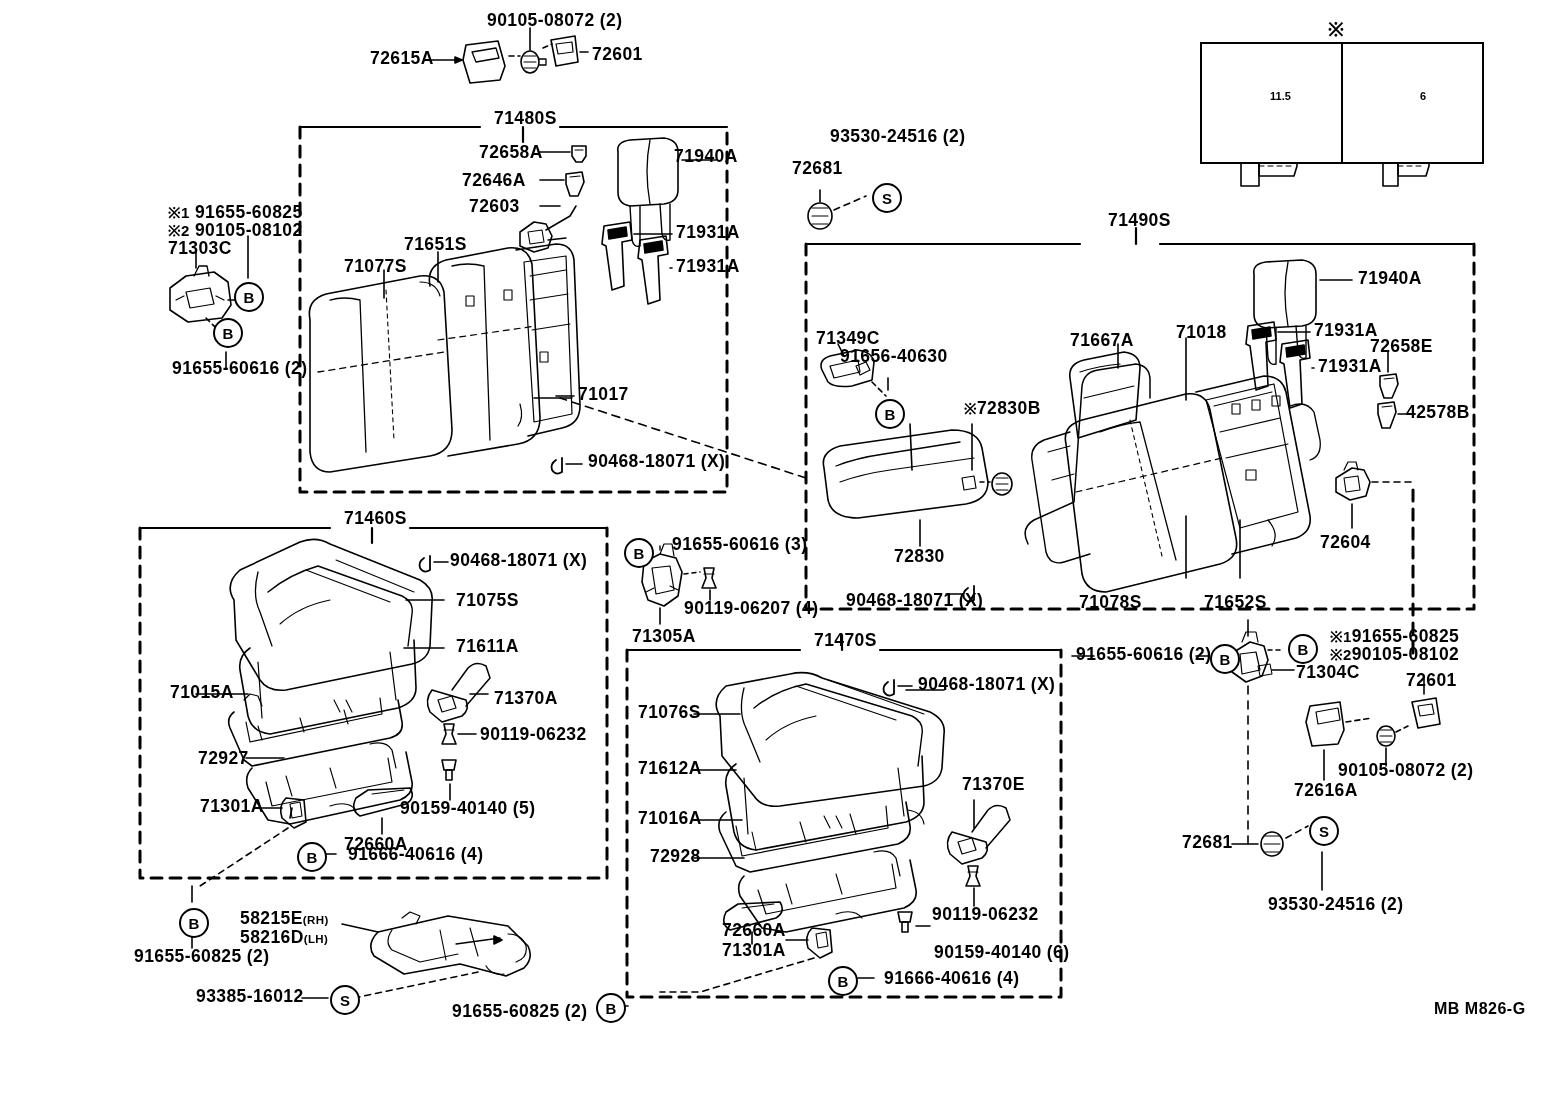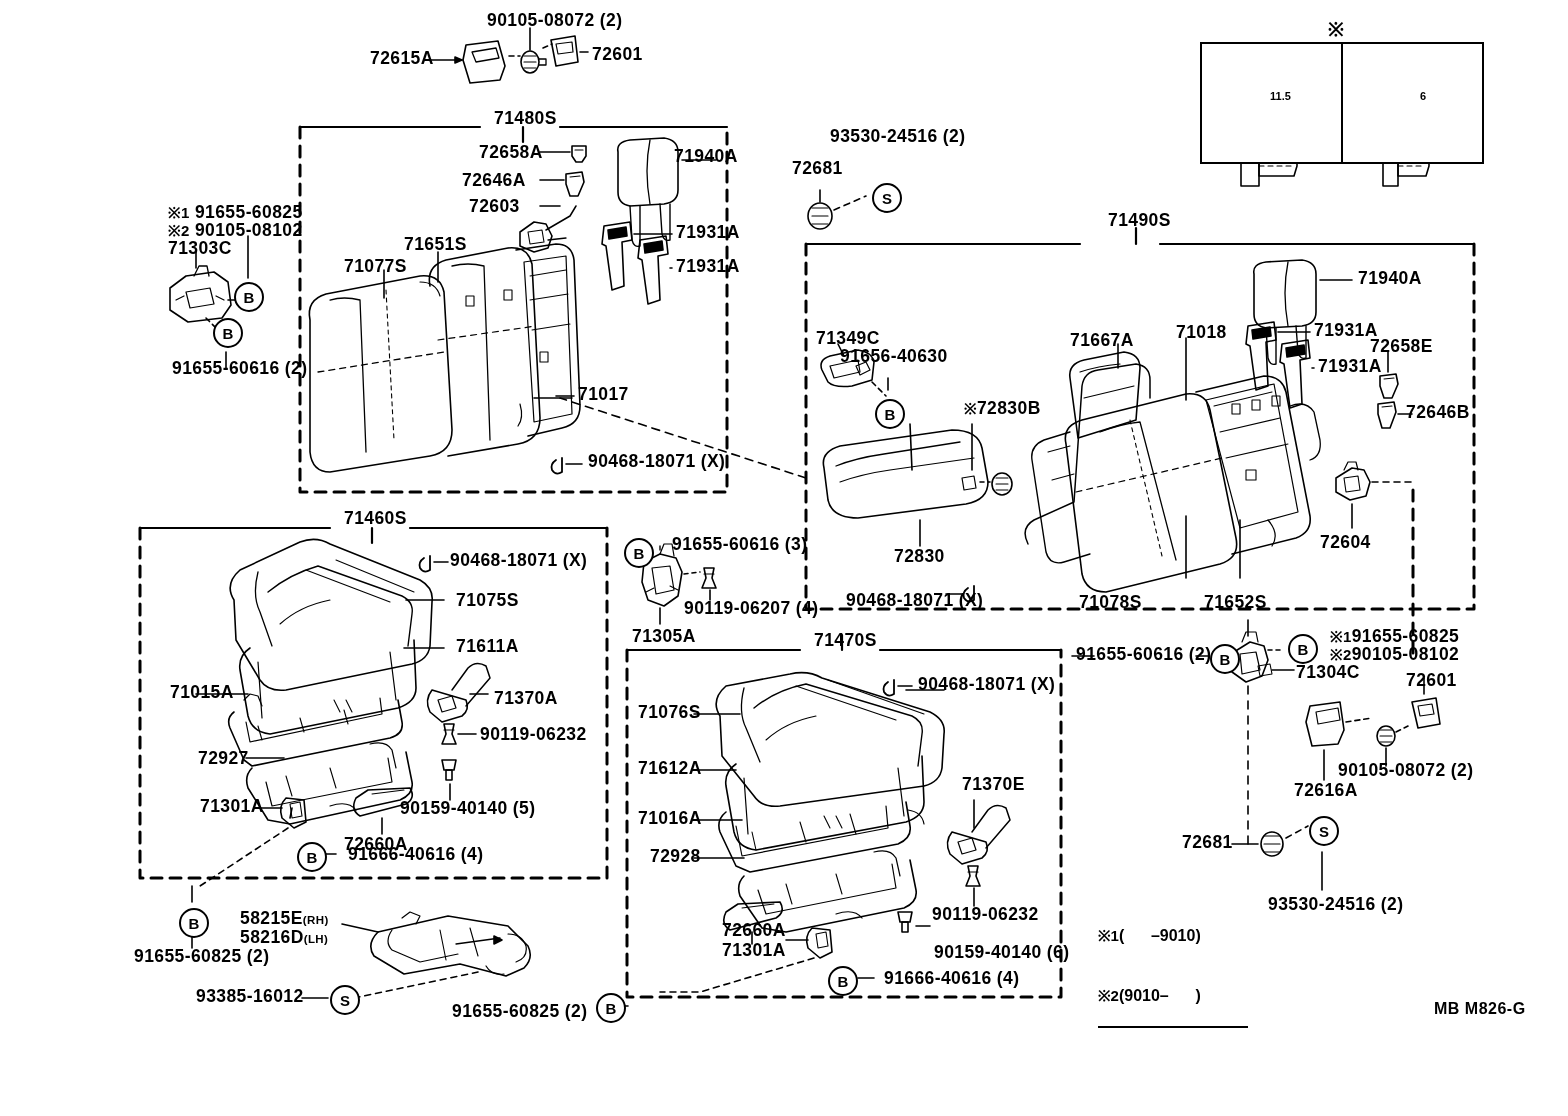--- a/index.html
+++ b/index.html
@@ -509,21 +509,21 @@
 <div class="lbl" style="left:816px;top:330px;">71349C</div>
 <div class="lbl" style="left:840px;top:348px;">91656-40630</div>
 <div class="lbl" style="left:964px;top:400px;"><span class="mark">※</span><span>72830B</span></div>
 <div class="lbl" style="left:894px;top:548px;">72830</div>
 <div class="circ" style="left:875px;top:399px;">B</div>
 
 <div class="lbl" style="left:1358px;top:270px;">71940A</div>
 <div class="lbl" style="left:1314px;top:322px;">71931A</div>
 <div class="lbl" style="left:1318px;top:358px;">71931A</div>
 <div class="lbl" style="left:1370px;top:338px;">72658E</div>
-<div class="lbl" style="left:1406px;top:404px;">72646B</div>
+<div class="lbl" style="left:1406px;top:404px;">42578B</div>
 <div class="lbl" style="left:1176px;top:324px;">71018</div>
 <div class="lbl" style="left:1070px;top:332px;">71667A</div>
 <div class="lbl" style="left:1320px;top:534px;">72604</div>
 <div class="lbl" style="left:1042px;top:594px;margin-left:37px;">71078S</div>
 <div class="lbl" style="left:1204px;top:594px;">71652S</div>
 <div class="lbl" style="left:846px;top:592px;">90468-18071 (X)</div>
 
 <div class="lbl" style="left:450px;top:552px;">90468-18071 (X)</div>
 <div class="lbl" style="left:456px;top:592px;">71075S</div>
 <div class="lbl" style="left:456px;top:638px;">71611A</div>
@@ -570,24 +570,20 @@
 <div class="lbl" style="left:1296px;top:664px;">71304C</div>
 <div class="lbl" style="left:1406px;top:672px;">72601</div>
 <div class="lbl" style="left:1338px;top:762px;">90105-08072 (2)</div>
 <div class="lbl" style="left:1294px;top:782px;">72616A</div>
 <div class="lbl" style="left:1182px;top:834px;">72681</div>
 <div class="lbl" style="left:1268px;top:896px;">93530-24516 (2)</div>
 <div class="circ" style="left:1210px;top:644px;">B</div>
 <div class="circ" style="left:1288px;top:634px;">B</div>
 <div class="circ" style="left:1309px;top:816px;">S</div>
 
-<div class="note uline" style="left:1098px;top:886px;width:150px;">
-  <div><span class="mark">※1</span><span>(      –9010)</span></div>
-  <div><span class="mark">※2</span><span>(9010–      )</span></div>
-</div>
 
 <div class="lbl" style="left:1328px;top:20px;font-size:19px;">※</div>
 <div class="typetbl" style="left:1200px;top:42px;">
   <div class="bdy">
     <div class="cell"></div>
     <div class="cell"></div>
   </div>
 </div>
 <div class="dimtxt" style="left:1248px;top:90px;">11.5</div>
 <div class="dimtxt" style="left:1398px;top:90px;">6</div>

